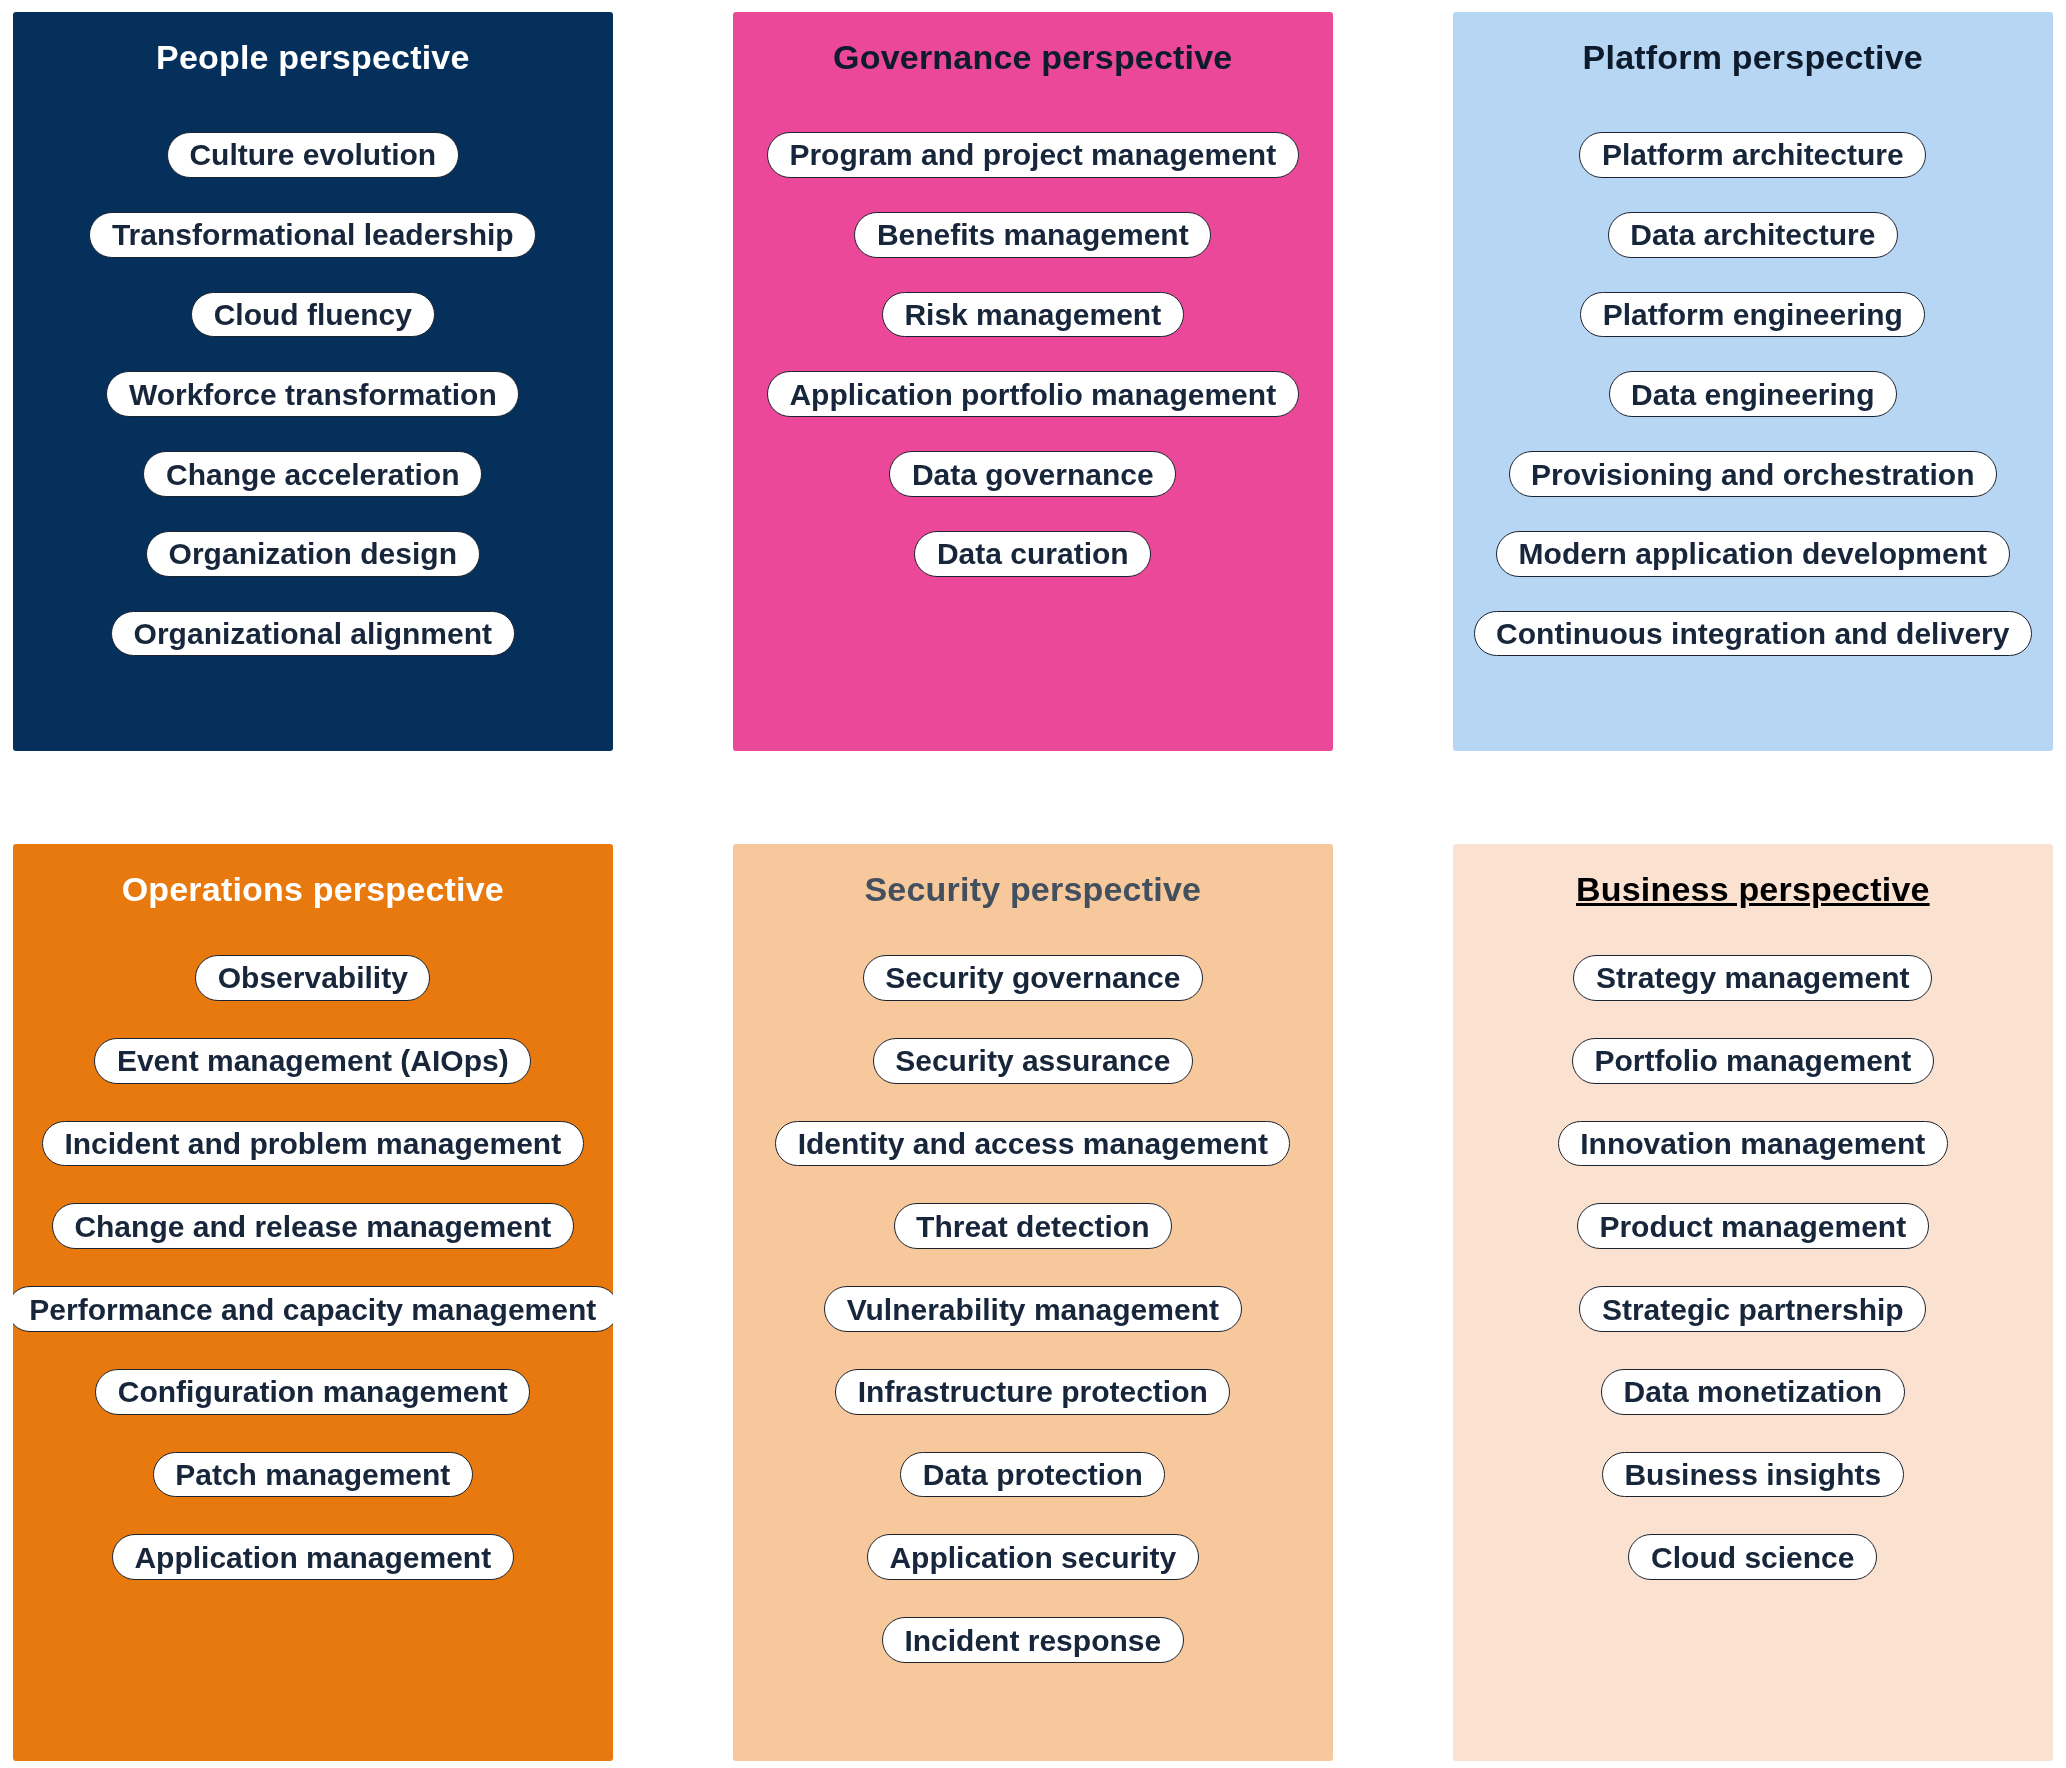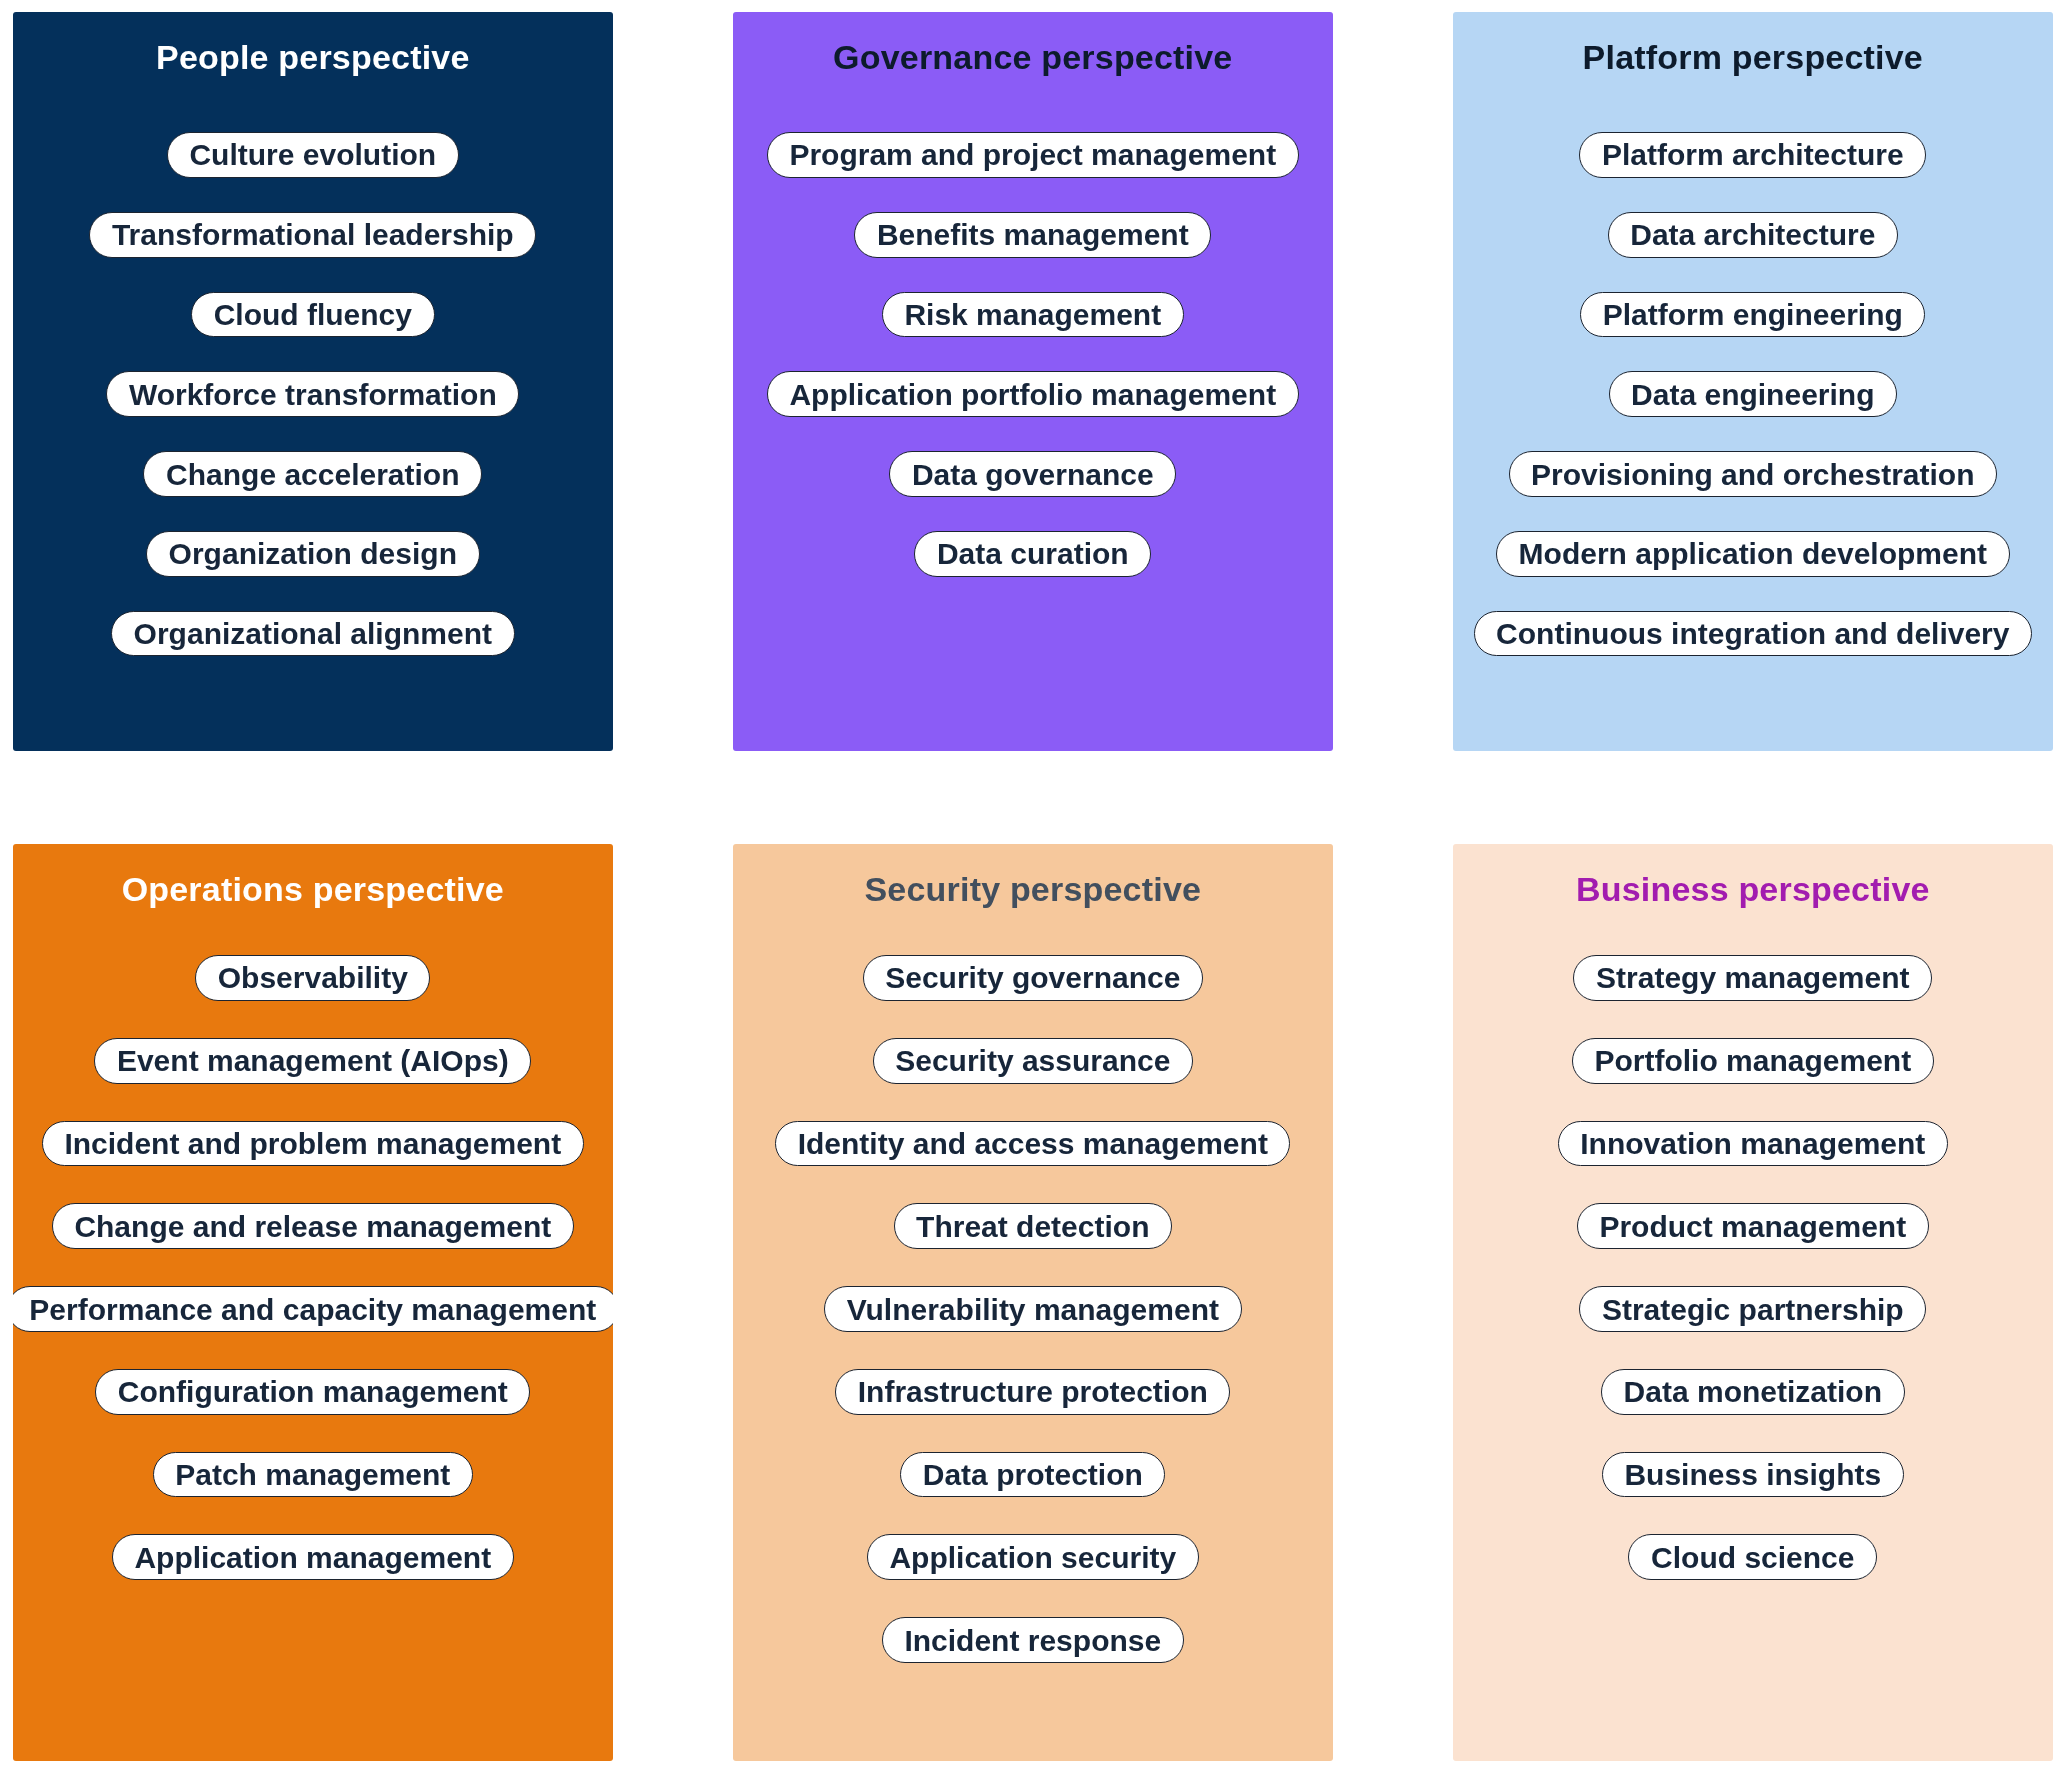--- a/index.html
+++ b/index.html
@@ -69,21 +69,21 @@
     <div class="pill-stack">
         <div class="pill">Culture evolution</div>
         <div class="pill">Transformational leadership</div>
         <div class="pill">Cloud fluency</div>
         <div class="pill">Workforce transformation</div>
         <div class="pill">Change acceleration</div>
         <div class="pill">Organization design</div>
         <div class="pill">Organizational alignment</div>
       </div>
   </section>
-    <section class="panel row-top" style="background: #8b5cf6;">
+    <section class="panel row-top" style="background: #ec4899;">
     <h2 class="panel-title" style="color: rgb(13, 27, 44);">Governance perspective</h2>
     <div class="pill-stack">
         <div class="pill">Program and project management</div>
         <div class="pill">Benefits management</div>
         <div class="pill">Risk management</div>
         <div class="pill">Application portfolio management</div>
         <div class="pill">Data governance</div>
         <div class="pill">Data curation</div>
       </div>
   </section>
@@ -120,21 +120,21 @@
         <div class="pill">Identity and access management</div>
         <div class="pill">Threat detection</div>
         <div class="pill">Vulnerability management</div>
         <div class="pill">Infrastructure protection</div>
         <div class="pill">Data protection</div>
         <div class="pill">Application security</div>
         <div class="pill">Incident response</div>
       </div>
   </section>
     <section class="panel row-bottom" style="background: rgb(251, 226, 208);">
-    <h2 class="panel-title" style="color: #a21caf;">Business perspective</h2>
+    <h2 class="panel-title" style="color: #000000; text-decoration: underline;">Business perspective</h2>
     <div class="pill-stack">
         <div class="pill">Strategy management</div>
         <div class="pill">Portfolio management</div>
         <div class="pill">Innovation management</div>
         <div class="pill">Product management</div>
         <div class="pill">Strategic partnership</div>
         <div class="pill">Data monetization</div>
         <div class="pill">Business insights</div>
         <div class="pill">Cloud science</div>
       </div>

